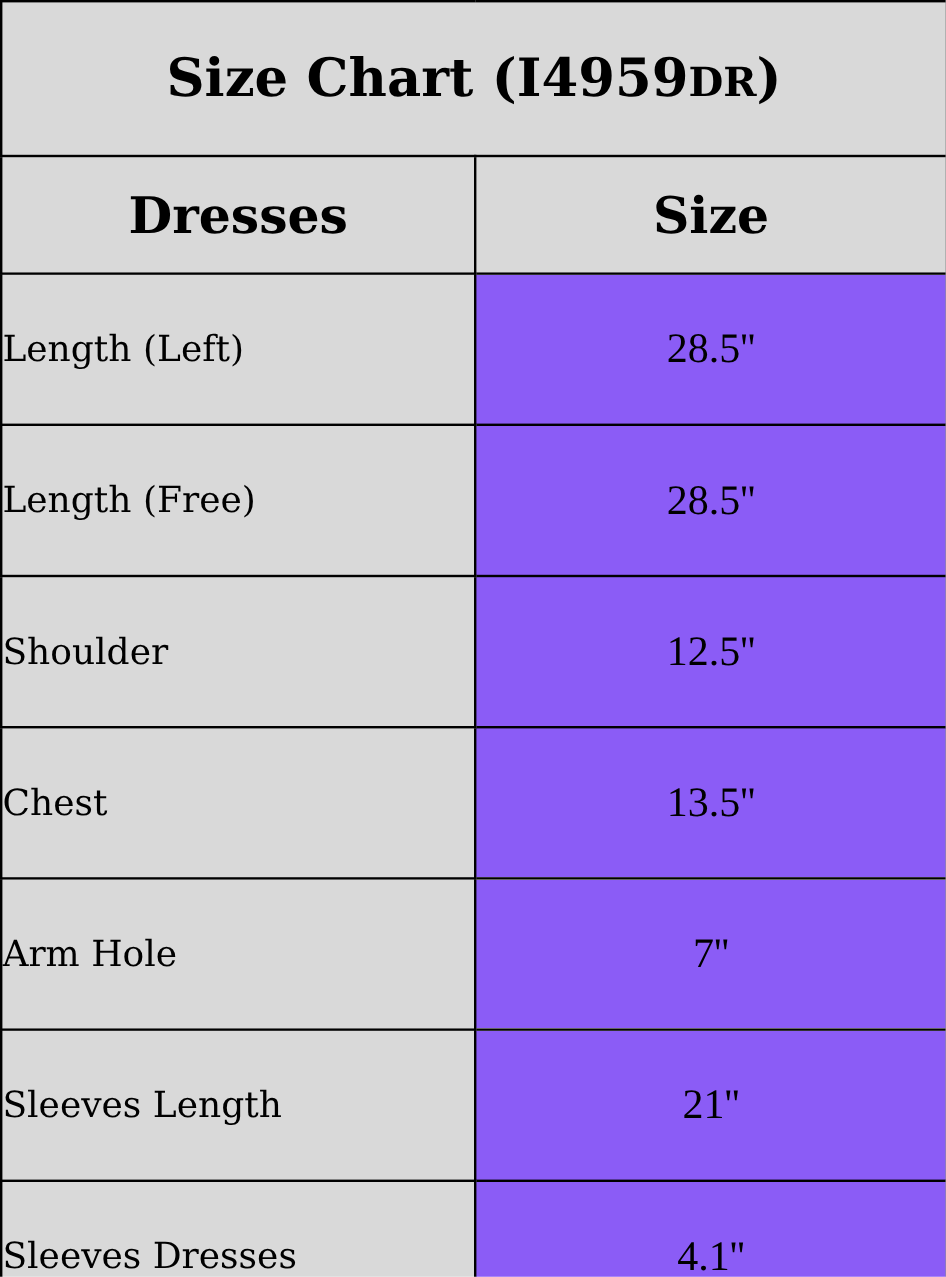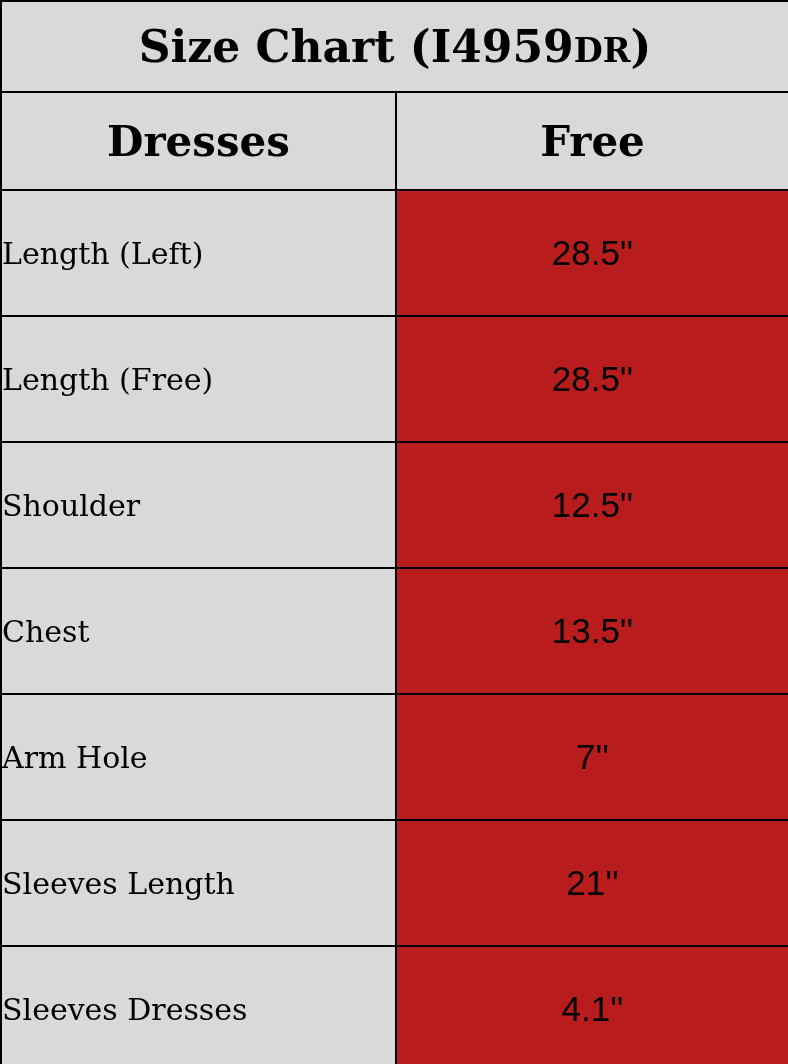--- a/index.html
+++ b/index.html
@@ -21,21 +21,21 @@
     color: #000000;
   }
   table.size-chart td {
     border: 2px solid #000000;
     box-sizing: border-box;
     padding: 0;
     overflow: hidden;
   }
   
   td.title-cell {
-    height: 91px;
+    height: 129px;
     background: #d9d9d9;
     text-align: center;
     vertical-align: middle;
     font-family: "DejaVu Serif", "Liberation Serif", serif;
     font-weight: bold;
     font-size: 44px;
     letter-spacing: 0px;
   }
   td.title-cell .smallcaps {
     font-size: 0.76em;
@@ -55,44 +55,44 @@
     height: 126px;
     background: #d9d9d9;
     text-align: left;
     vertical-align: middle;
     padding-left: 8px;
     font-family: "DejaVu Serif", "Liberation Serif", serif;
     font-weight: normal;
     font-size: 30px;
   }
   td.value-cell {
-    background: #b91c1c;
+    background: #8b5cf6;
     text-align: center;
     vertical-align: middle;
-    font-family: Liberation Sans, sans-serif;
+    font-family: Liberation Serif, serif;
     font-weight: normal;
     font-size: 35px;
   }
 </style>
 </head>
 <body>
 
 <div id="size-chart-wrap">
   <table class="size-chart">
     <colgroup>
       <col style="width:395px">
       <col style="width:393px">
     </colgroup>
     <tbody>
       <tr>
         <td class="title-cell" colspan="2"><span>Size Chart (I4959</span><span class="smallcaps">DR</span><span>)</span></td>
       </tr>
       <tr>
         <td class="header-cell">Dresses</td>
-        <td class="header-cell">Free</td>
+        <td class="header-cell">Size</td>
       </tr>
       <tr>
         <td class="label-cell">Length (Left)</td>
         <td class="value-cell">28.5''</td>
       </tr>
       <tr>
         <td class="label-cell">Length (Free)</td>
         <td class="value-cell">28.5''</td>
       </tr>
       <tr>

